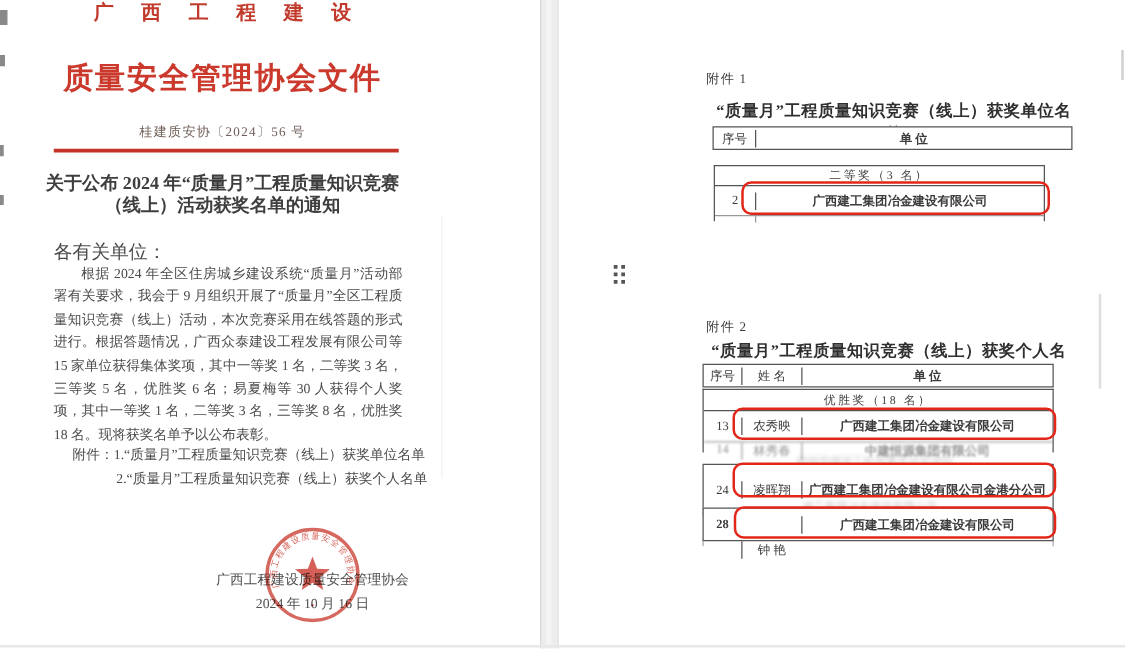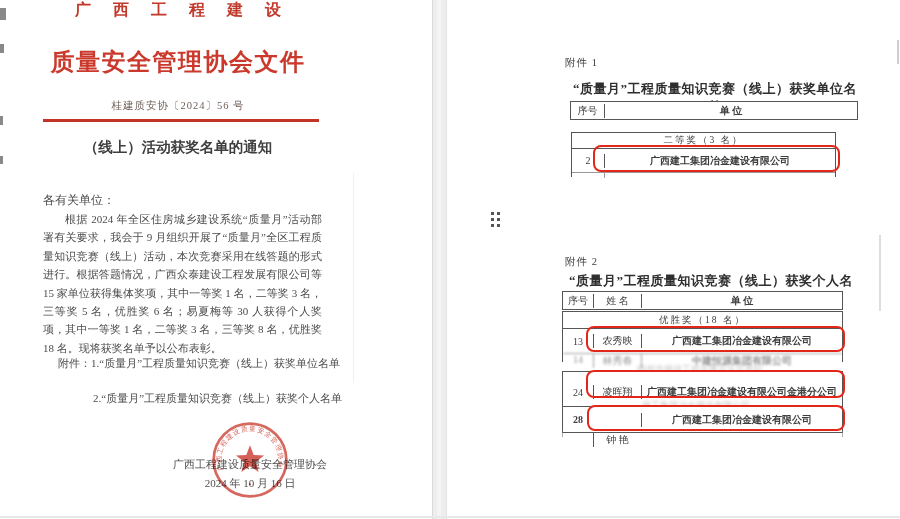--- a/index.html
+++ b/index.html
@@ -15,25 +15,25 @@
 
   
   .org-line1 { left:0; top:13; width:356px; font-size:16px; font-weight:bold;
     color:#c23a2b; letter-spacing:9px; text-indent:9px; }
   .org-line2 { left:0; top:46px; width:356px; font-size:24px; font-weight:bold;
     color:#ca392c; letter-spacing:1.5px; }
   .doc-number { left:0; top:99px; width:356px; font-size:10.5px; color:#6f5e57; letter-spacing:1px; }
   .red-rule { left:43px; top:119px; width:276px; height:3px; background:#c43327; }
   .doc-title { left:28px; top:138px; width:300px; font-size:14.5px; font-weight:bold;
     color:#3f3e3e; line-height:18px; }
-  .salutation { left:43px; top:192px; font-size:12px; color:#4a4a4a; }
+  .salutation { left:43px; top:192px; font-size:15px; color:#4a4a4a; }
   .doc-body { left:43px; top:210px; width:279px; font-size:11px; line-height:18.4px;
     text-align:justify; text-indent:2em; color:#4b4b4b; }
   .attach-1 { left:58px; top:356px; font-size:11px; color:#4b4b4b; }
-  .attach-2 { left:93px; top:391px; font-size:11px; color:#4b4b4b; }
+  .attach-2 { left:93px; top:375px; font-size:11px; color:#4b4b4b; }
   .signer-block { left:140px; top:455px; width:220px; text-align:center;
     font-size:11px; color:#4f4f4f; line-height:19px; }
   .stamp-svg { left:211px; top:421px; width:78px; height:78px; opacity:.88;
     mix-blend-mode:multiply; }
 
   
   .gutter { left:432px; top:0; width:15px; height:519px; background:#ededed;
     border-left:1px solid #d9d9d9; border-right:1px solid #e2e2e2; }
   .gutter-inner { left:437px; top:0; width:4px; height:519px; background:#f4f4f4; }
 
@@ -65,20 +65,21 @@
 <body>
 
 <div id="app">
 
   <div class="abs" style="left:0;top:0;width:432px;height:519px;">
     <div class="abs ctr org-line1">广 西 工 程 建 设</div>
     <div class="abs ctr org-line2">质量安全管理协会文件</div>
     <div class="abs ctr doc-number">桂建质安协〔2024〕56 号</div>
     <div class="abs red-rule"></div>
     <div class="abs ctr doc-title">
+      <div>关于公布 2024 年“质量月”工程质量知识竞赛</div>
       <div>（线上）活动获奖名单的通知</div>
     </div>
     <div class="abs salutation">各有关单位：</div>
     <div class="abs doc-body">根据 2024 年全区住房城乡建设系统“质量月”活动部署有关要求，我会于 9 月组织开展了“质量月”全区工程质量知识竞赛（线上）活动，本次竞赛采用在线答题的形式进行。根据答题情况，广西众泰建设工程发展有限公司等 15 家单位获得集体奖项，其中一等奖 1 名，二等奖 3 名，三等奖 5 名，优胜奖 6 名；易夏梅等 30 人获得个人奖项，其中一等奖 1 名，二等奖 3 名，三等奖 8 名，优胜奖 18 名。现将获奖名单予以公布表彰。</div>
     <div class="abs attach-1">附件：1.“质量月”工程质量知识竞赛（线上）获奖单位名单</div>
     <div class="abs attach-2">2.“质量月”工程质量知识竞赛（线上）获奖个人名单</div>
 
     <div class="abs signer-block">
       <div>广西工程建设质量安全管理协会</div>
       <div>2024 年 10 月 16 日</div>

